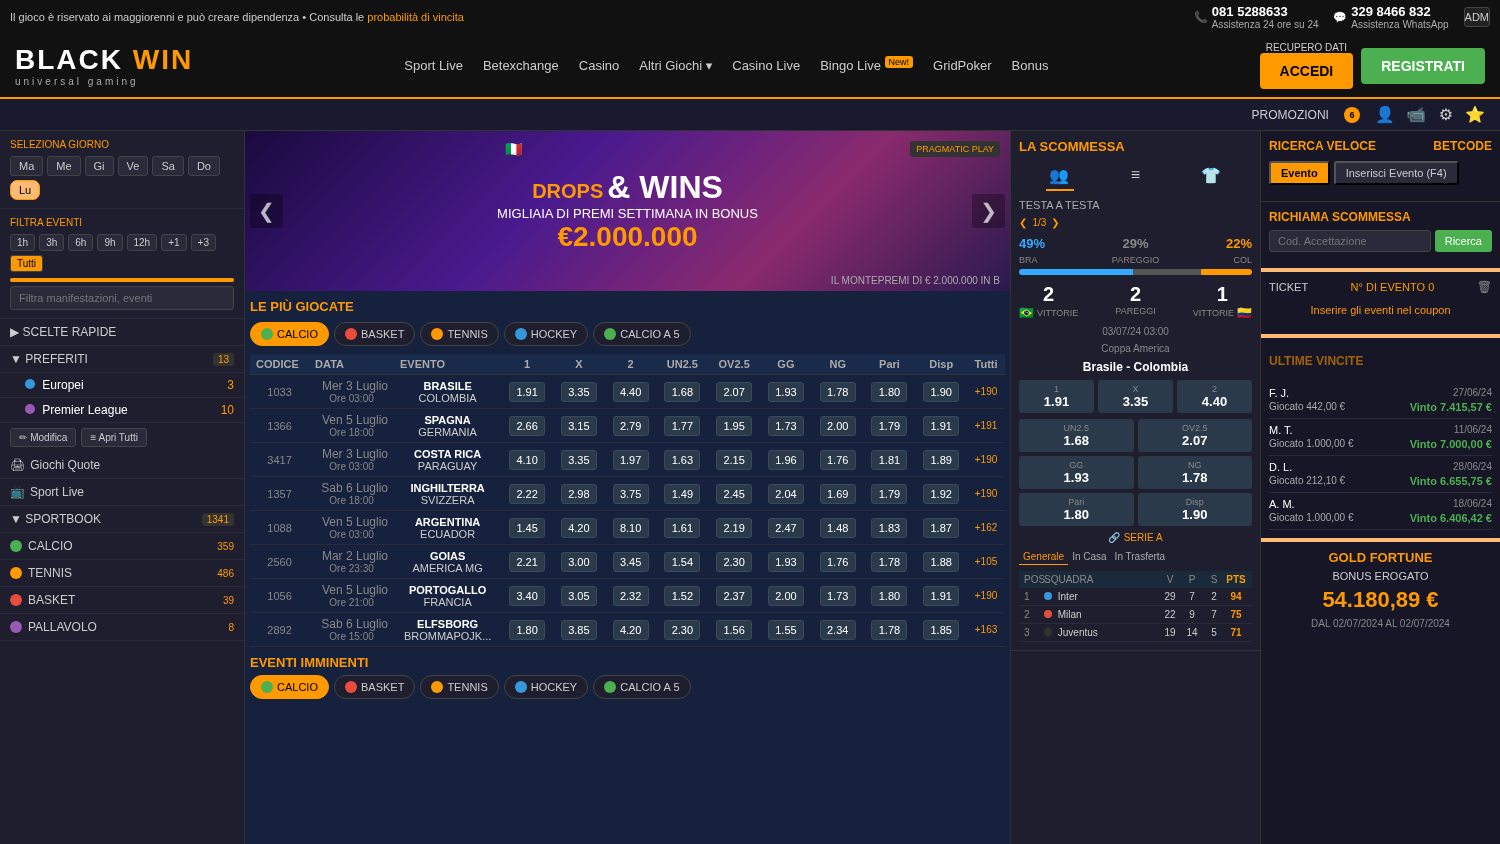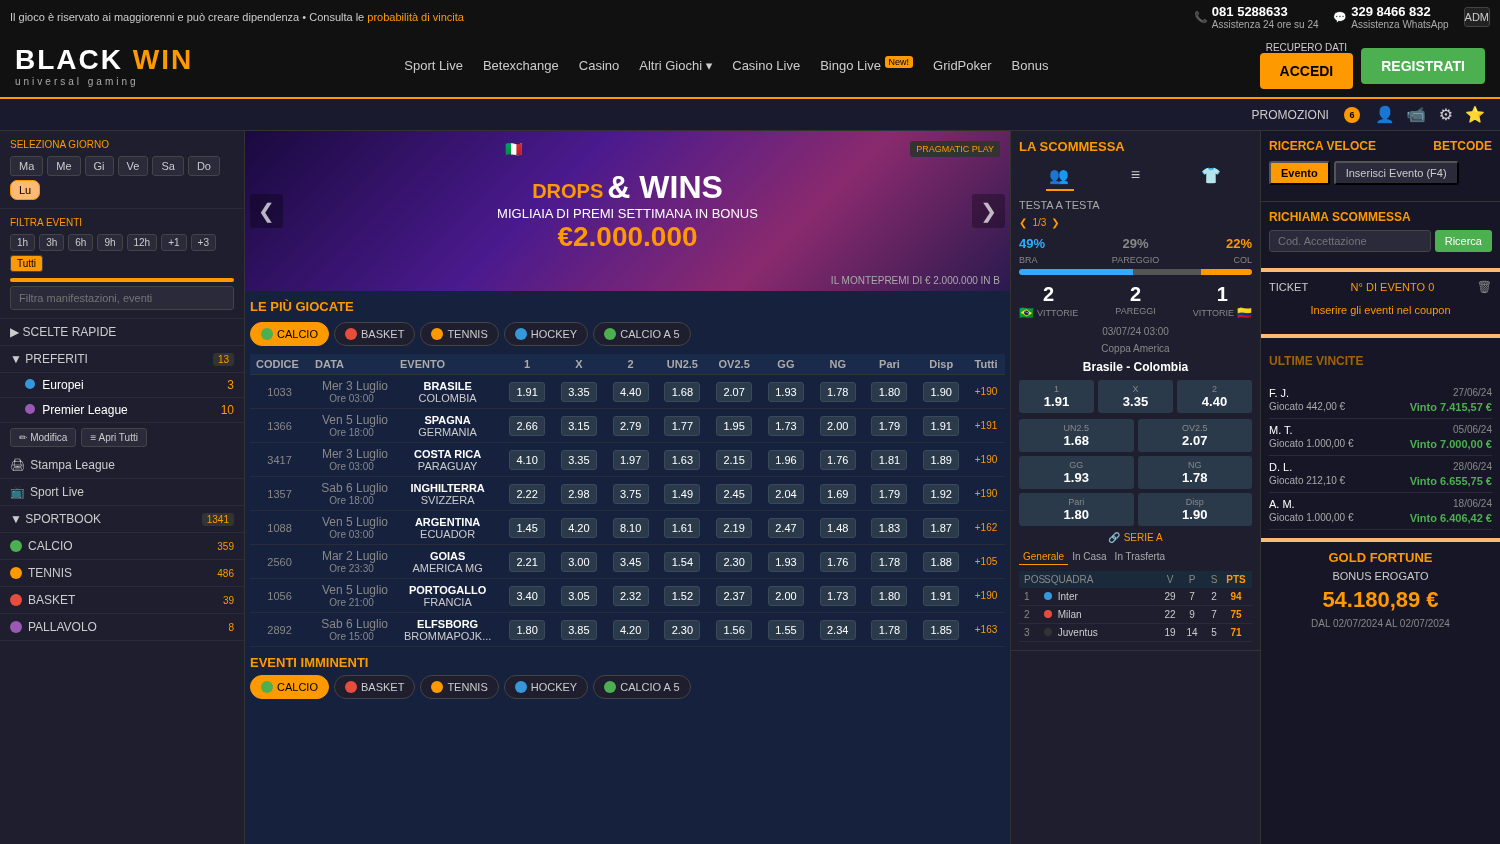--- a/index.html
+++ b/index.html
@@ -307,21 +307,21 @@
       <span style="color:#f90;">10</span>
     </div>
 
     <div class="sub-actions">
       <button class="sub-btn">✏ <span>Modifica</span></button>
       <button class="sub-btn">≡ <span>Apri Tutti</span></button>
     </div>
 
     <div class="print-btn">
       <span>🖨</span>
-      <span>Stampa League</span>
+      <span>Giochi Quote</span>
     </div>
 
     <div class="sport-live-btn">
       <span>📺</span>
       <span>Sport Live</span>
     </div>
 
     <div class="sidebar-menu-item">
       <span class="label">▼ <span>SPORTBOOK</span></span>
       <span class="count">1341</span>
@@ -815,21 +815,21 @@
         <span class="vincita-date">27/06/24</span>
       </div>
       <div class="vincita-bottom">
         <span class="vincita-played">Giocato 442,00 €</span>
         <span class="vincita-won">Vinto 7.415,57 €</span>
       </div>
     </div>
           <div class="vincita-item">
       <div class="vincita-top">
         <span class="vincita-name">M. T.</span>
-        <span class="vincita-date">05/06/24</span>
+        <span class="vincita-date">11/06/24</span>
       </div>
       <div class="vincita-bottom">
         <span class="vincita-played">Giocato 1.000,00 €</span>
         <span class="vincita-won">Vinto 7.000,00 €</span>
       </div>
     </div>
           <div class="vincita-item">
       <div class="vincita-top">
         <span class="vincita-name">D. L.</span>
         <span class="vincita-date">28/06/24</span>

